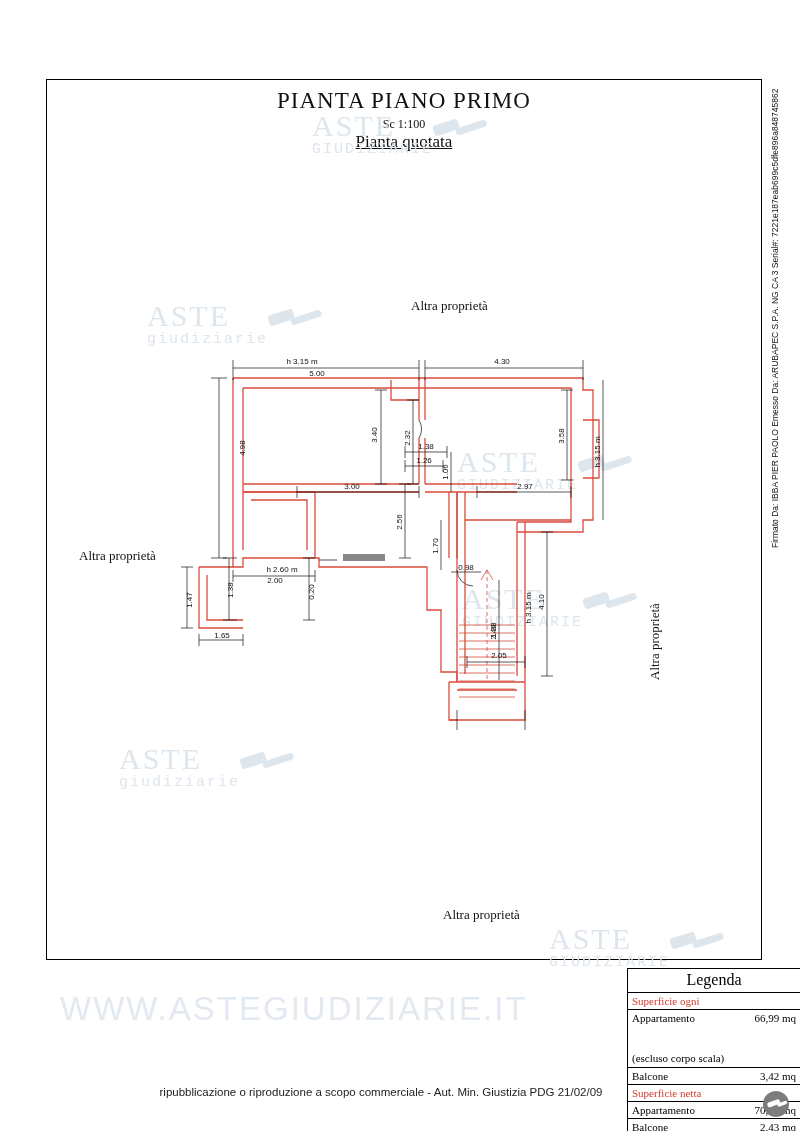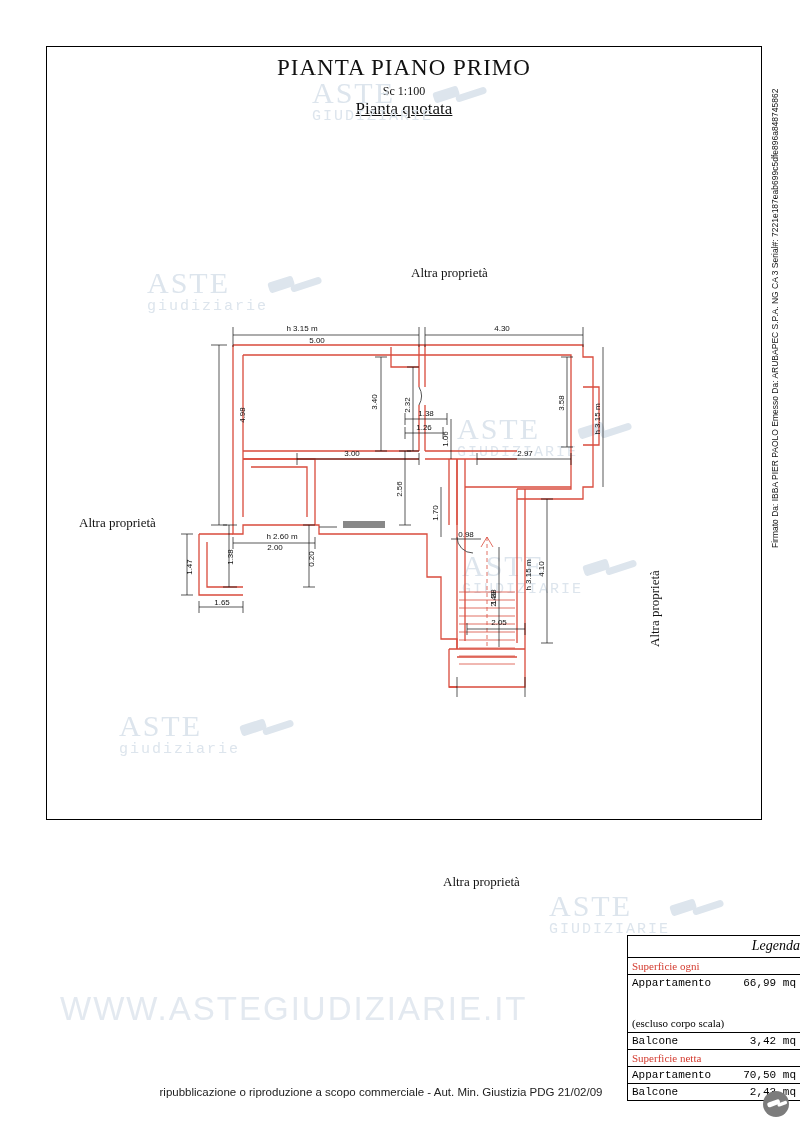--- a/index.html
+++ b/index.html
@@ -16,23 +16,23 @@
   }
   .page {
     position: absolute;
     inset: 0;
     background: #ffffff;
   }
   
   .frame {
     position: absolute;
     left: 46px;
-    top: 46px;
+    top: 79px;
     width: 716px;
-    height: 774px;
+    height: 881px;
     border: 1px solid #000000;
     box-sizing: border-box;
   }
   
   .title-block {
     position: absolute;
     left: 0;
     top: 0;
     width: 100%;
     text-align: center;
@@ -113,37 +113,35 @@
     left: 580px;
     top: 888px;
     width: 174px;
     border: 1px solid #000;
     box-sizing: border-box;
     font-family: "Liberation Serif", serif;
     font-size: 11px;
     background: #fff;
   }
   .legend-title {
-    text-align: right;
+    text-align: center;
     padding: 2px 0 3px 0;
     border-bottom: 1px solid #000;
-    font-size: 14px;
-    font-style: italic;
+    font-size: 16px;
   }
   .legend-sec {
     color: #d33a2e;
     padding: 2px 4px;
     border-bottom: 1px solid #000;
   }
   .legend-row {
     display: flex;
     justify-content: space-between;
     padding: 2px 4px;
     border-bottom: 1px solid #000;
-    font-family: Liberation Mono, monospace;
   }
   .legend-row.noborder { border-bottom: none; }
   .legend-row span { white-space: nowrap; }
   .legend-note {
     padding: 0 9px 3px 4px;
     border-bottom: 1px solid #000;
     margin-top: 28px;
   }
   .legend-row.sub { border-bottom: none; padding-bottom: 0; }
   

